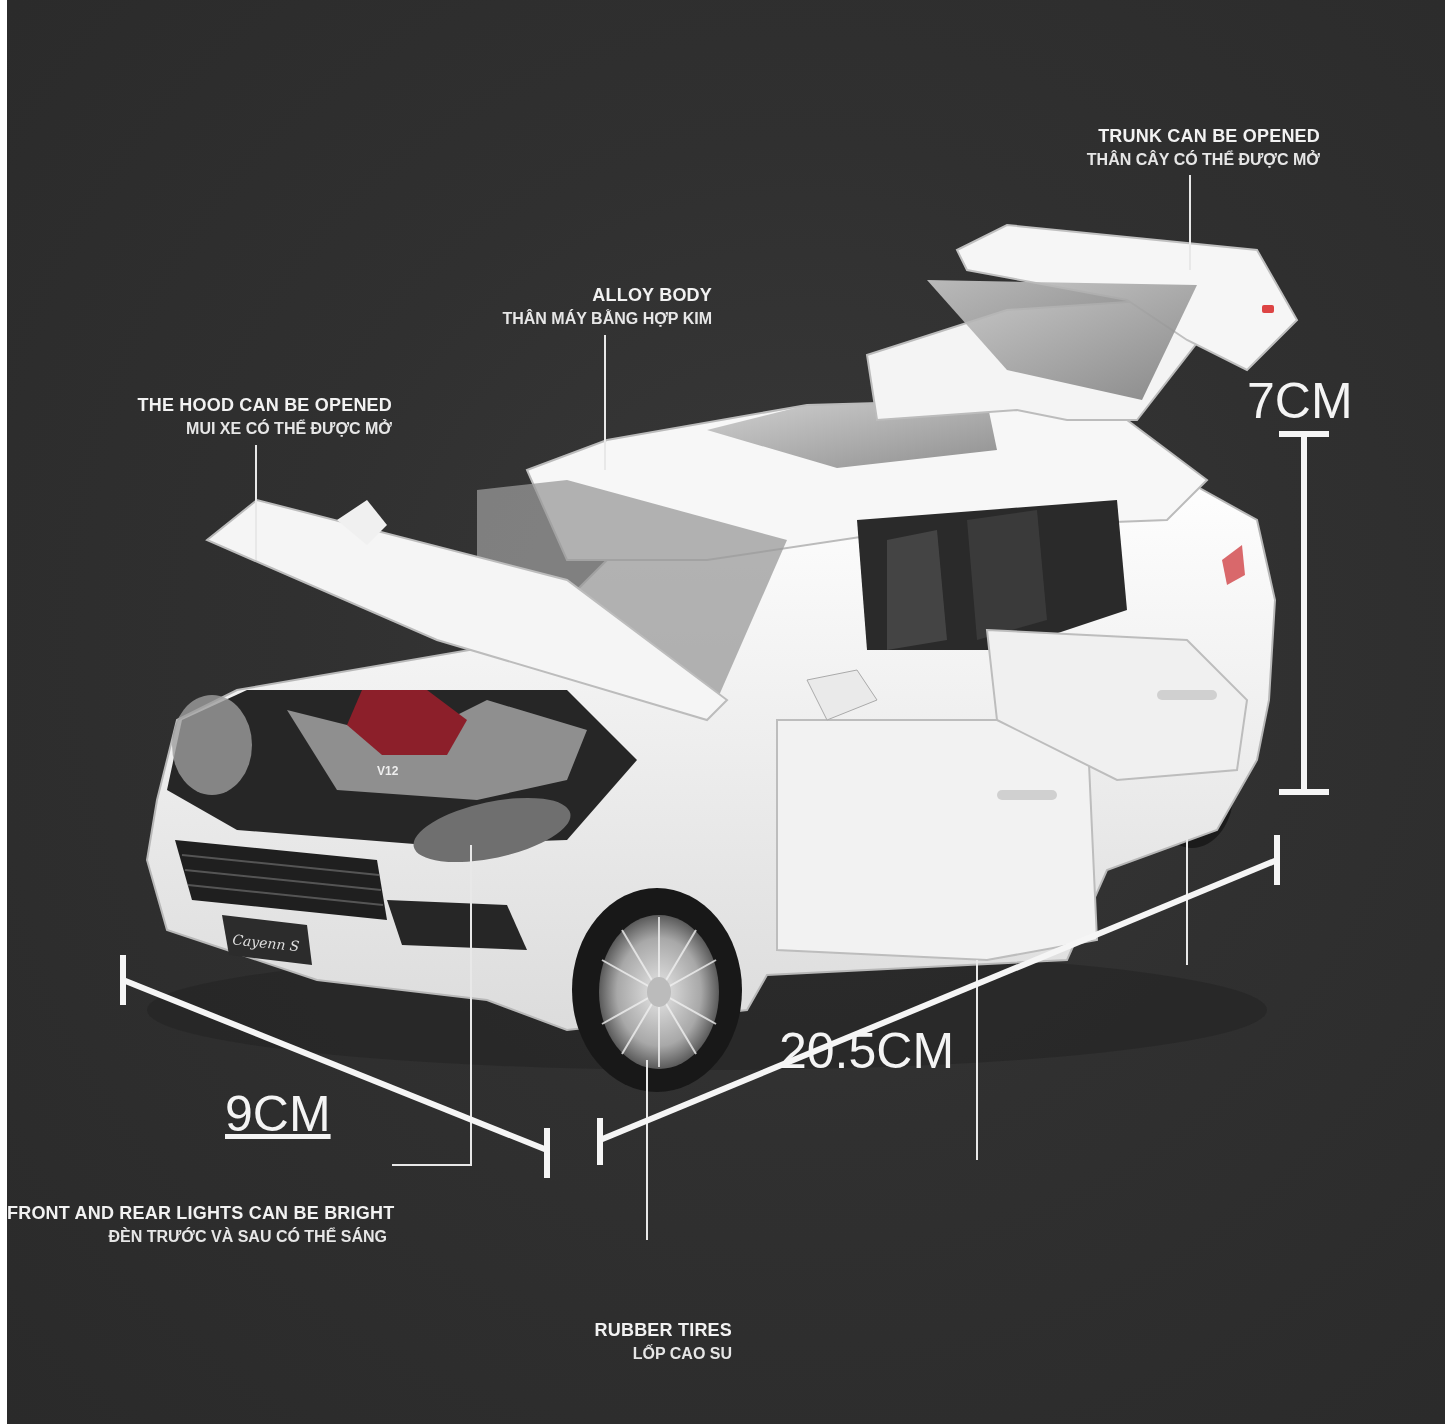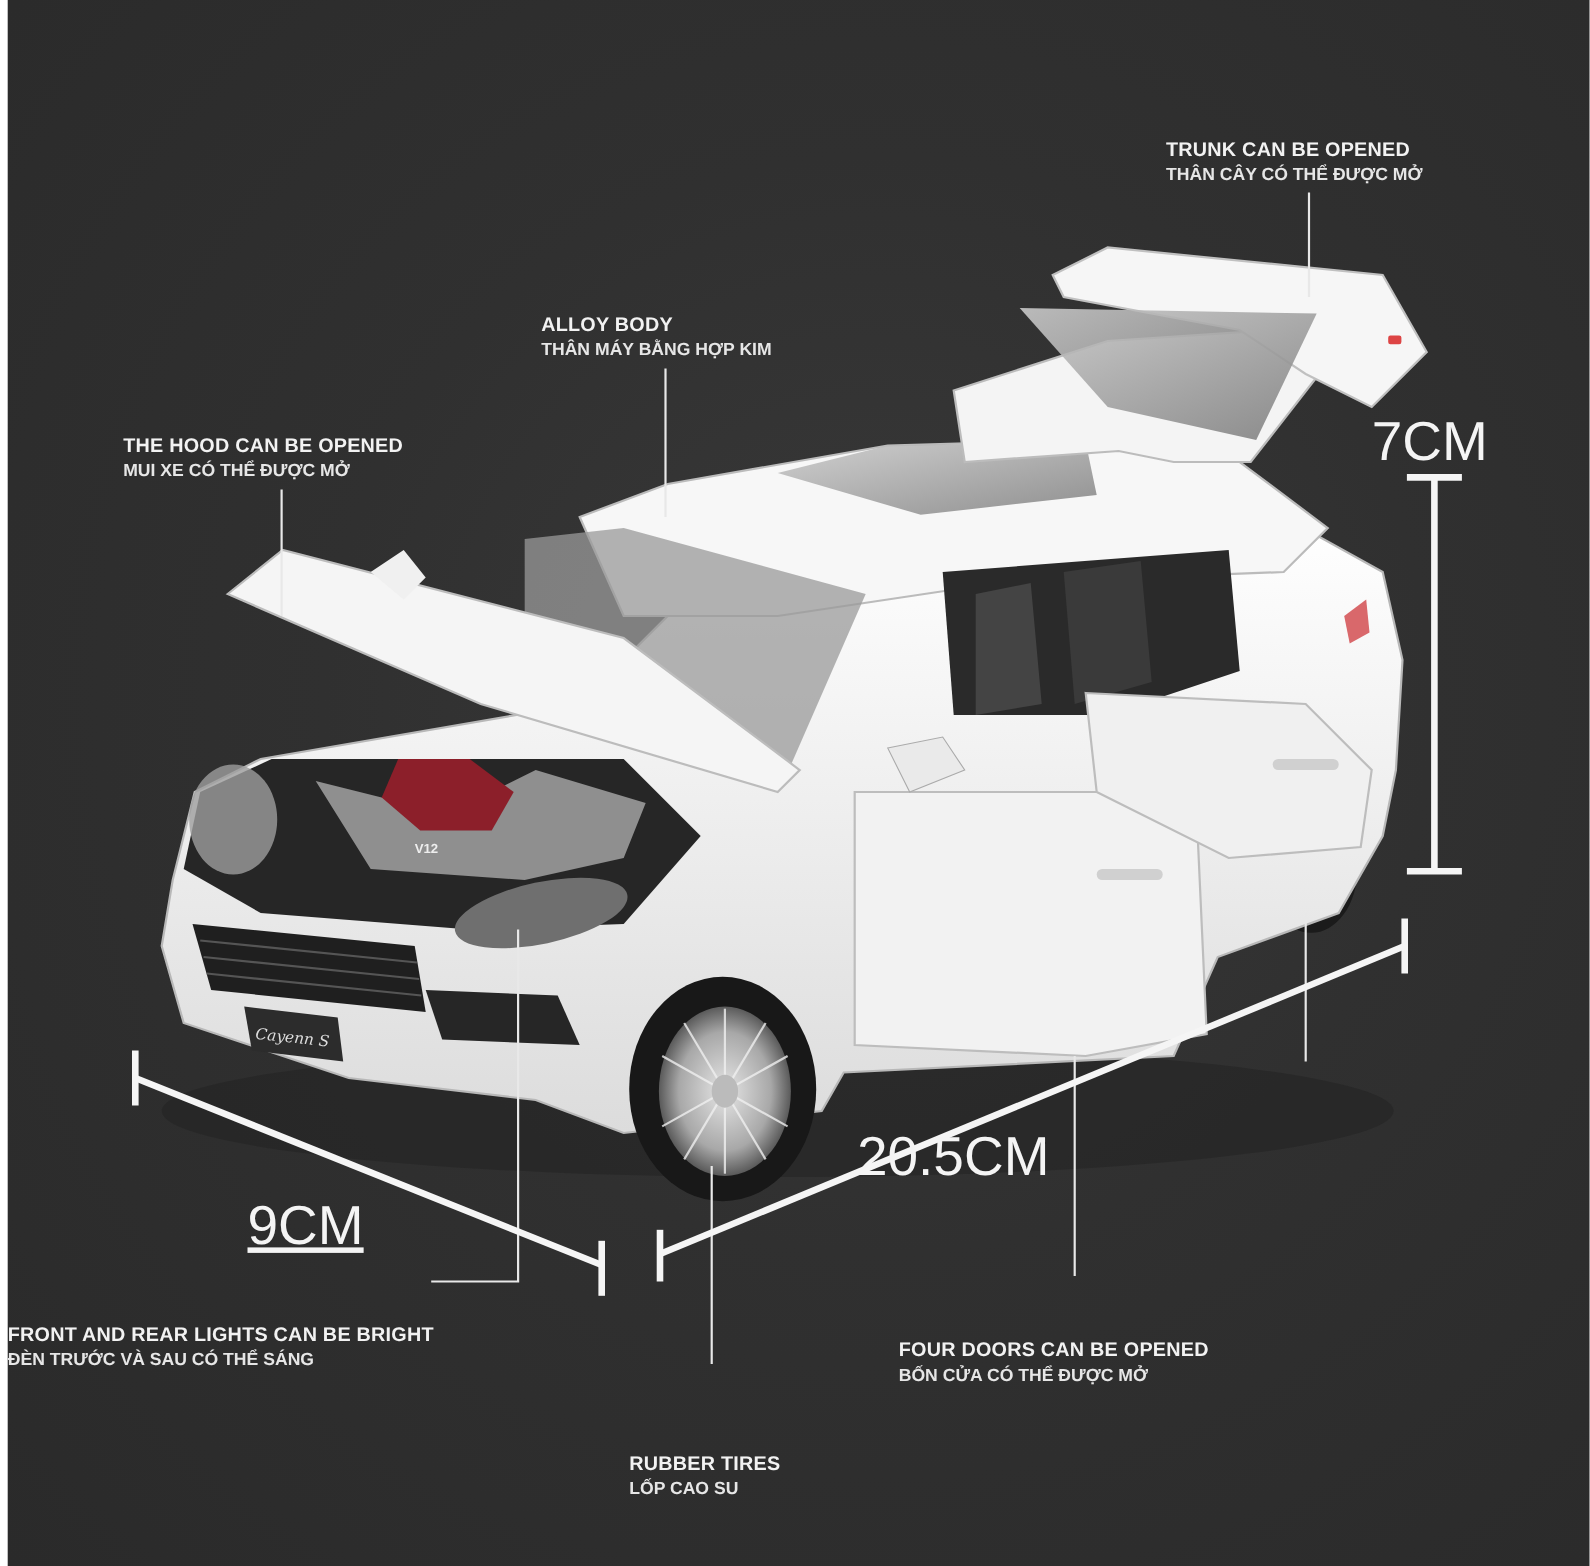--- a/index.html
+++ b/index.html
@@ -6,21 +6,21 @@
   body {
     width: 1445px; height: 1424px; overflow: hidden;
     background: #ffffff;
     font-family: "Liberation Sans", "DejaVu Sans", sans-serif;
   }
   .canvas {
     position: absolute; left: 7px; top: 0; width: 1438px; height: 1424px;
     background: radial-gradient(ellipse at 55% 45%, #393939 0%, #303030 45%, #2a2a2a 100%);
     overflow: hidden;
   }
-  .label { position: absolute; text-align: left; color: #f2f2f2; }
+  .label { position: absolute; text-align: right; color: #f2f2f2; }
   .label .en { font-size: 18px; font-weight: bold; letter-spacing: 0.2px; white-space: nowrap; }
   .label .vi { font-size: 16px; font-weight: bold; margin-top: 4px; white-space: nowrap; color: #e6e6e6; }
   .dim { position: absolute; color: #f4f4f4; font-size: 50px; font-weight: normal; letter-spacing: 0px; }
   svg.overlay { position: absolute; left: 0; top: 0; }
 </style>
 </head>
 <body>
 
 <div class="canvas">
 
@@ -155,23 +155,19 @@
   <div class="label" style="left:0px; top:1203px; width:380px;">
     <div class="en">FRONT AND REAR LIGHTS CAN BE BRIGHT</div>
     <div class="vi">ĐÈN TRƯỚC VÀ SAU CÓ THỂ SÁNG</div>
   </div>
 
   <div class="label" style="left:565px; top:1320px; width:160px;">
     <div class="en">RUBBER TIRES</div>
     <div class="vi">LỐP CAO SU</div>
   </div>
 
-  <div class="label" style="left:810px; top:1217px; width:305px;">
-    <div class="en">FOUR DOORS CAN BE OPENED</div>
-    <div class="vi">BỐN CỬA CÓ THỂ ĐƯỢC MỞ</div>
-  </div>
 
 
   <div class="dim" style="left:1240px; top:372px;">7CM</div>
   <div class="dim" style="left:218px; top:1085px;text-decoration:underline;">9CM</div>
   <div class="dim" style="left:772px; top:1022px;">20.5CM</div>
 
 </div>
 
 </body></html>

